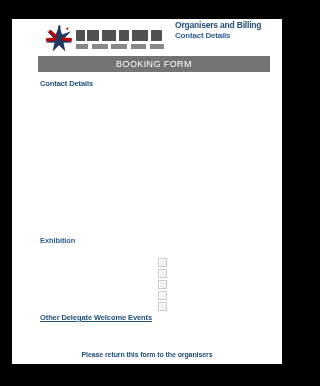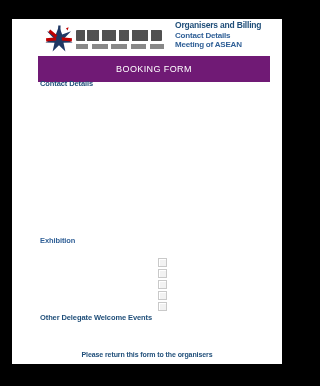--- a/index.html
+++ b/index.html
@@ -99,22 +99,22 @@
   .event-line.l1 { font-size: 8.5px; line-height: 9.5px; }
   .event-line.l2 { font-size: 8px;   line-height: 9.5px; color:#2f5f96; }
   .event-line.l3 { font-size: 8px;   line-height: 9.5px; color:#2f5f96; }
 
   
   #banner {
     position: absolute;
     left: 26px;
     top: 37px;
     width: 232px;
-    height: 26px;
-    background: #701a75;
+    height: 16px;
+    background: #737373;
     color: #ffffff;
     font-size: 9px;
     letter-spacing: .4px;
     display: flex;
     align-items: center;
     justify-content: center;
   }
 
   
   .section-heading {
@@ -122,21 +122,21 @@
     color: #1f4e79;
     font-weight: bold;
     font-size: 7.5px;
     letter-spacing: -0.1px;
     white-space: nowrap;
     filter: blur(0.5px);
   }
   #h-contact   { left: 28px; top: 60px; }
   #h-exhibit   { left: 28px; top: 162px; color:#2f5f96; }
   #h-sponsor   { left: 28px; top: 217px; color:#2f5f96; }
-  #h-delegate  { left: 28px; top: 294px; }
+  #h-delegate  { left: 28px; top: 294px; text-decoration: underline; }
 
   
   #checkbox-group {
     position: absolute;
     left: 146px;
     top: 238px;
     width: 14px;
   }
   .checkbox-row {
     height: 11px;
@@ -184,21 +184,20 @@
           <path d="M22 3.2 L24.6 2.2 L23.6 5.4 Z" fill="#c00000"></path>
         </g>
       </svg>
       <div id="logo-wordmark"></div>
       <div id="logo-tagline"></div>
     </div>
 
     <div id="event-info">
       <div class="event-line l1">Organisers and Billing</div>
       <div class="event-line l2">Contact Details</div>
-      <div class="event-line l3">Meeting of ASEAN</div>
     </div>
 
   </div>
 
   <div id="banner">BOOKING FORM</div>
 
   <div class="section-heading" id="h-contact">Contact Details</div>
   <div class="section-heading" id="h-sponsor">Exhibition</div>
   <div class="section-heading" id="h-delegate">Other Delegate Welcome Events</div>
 

